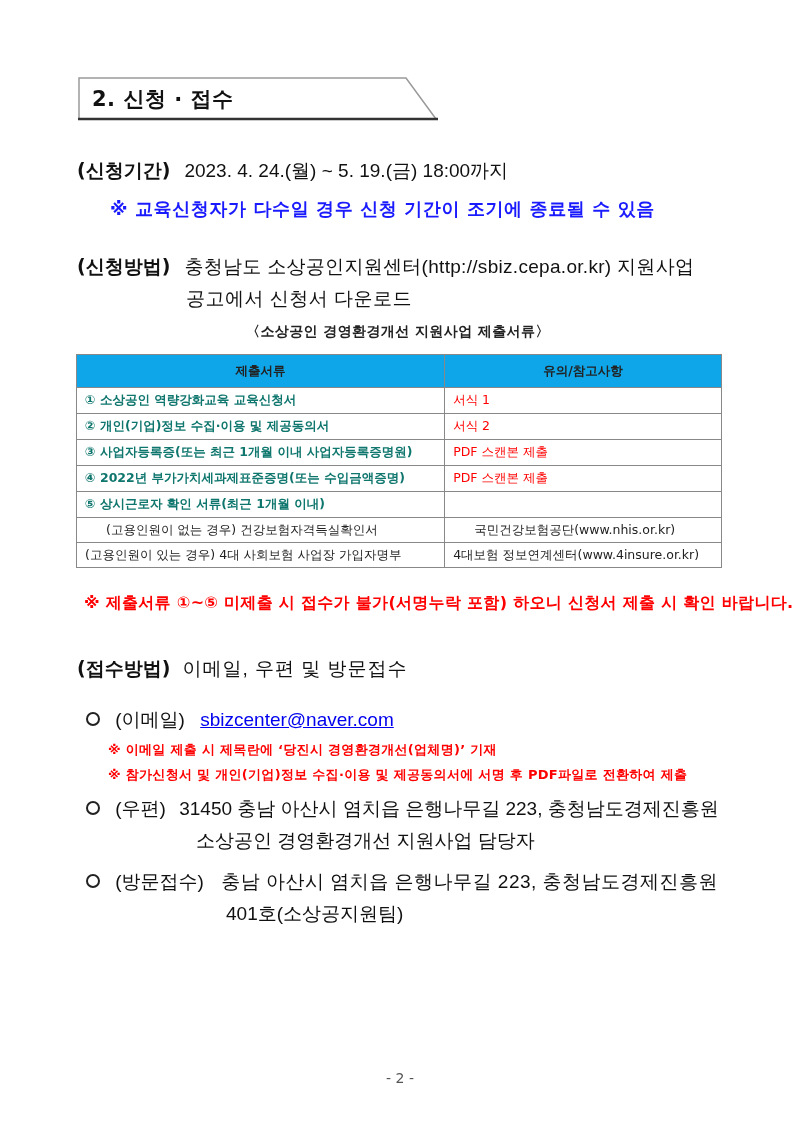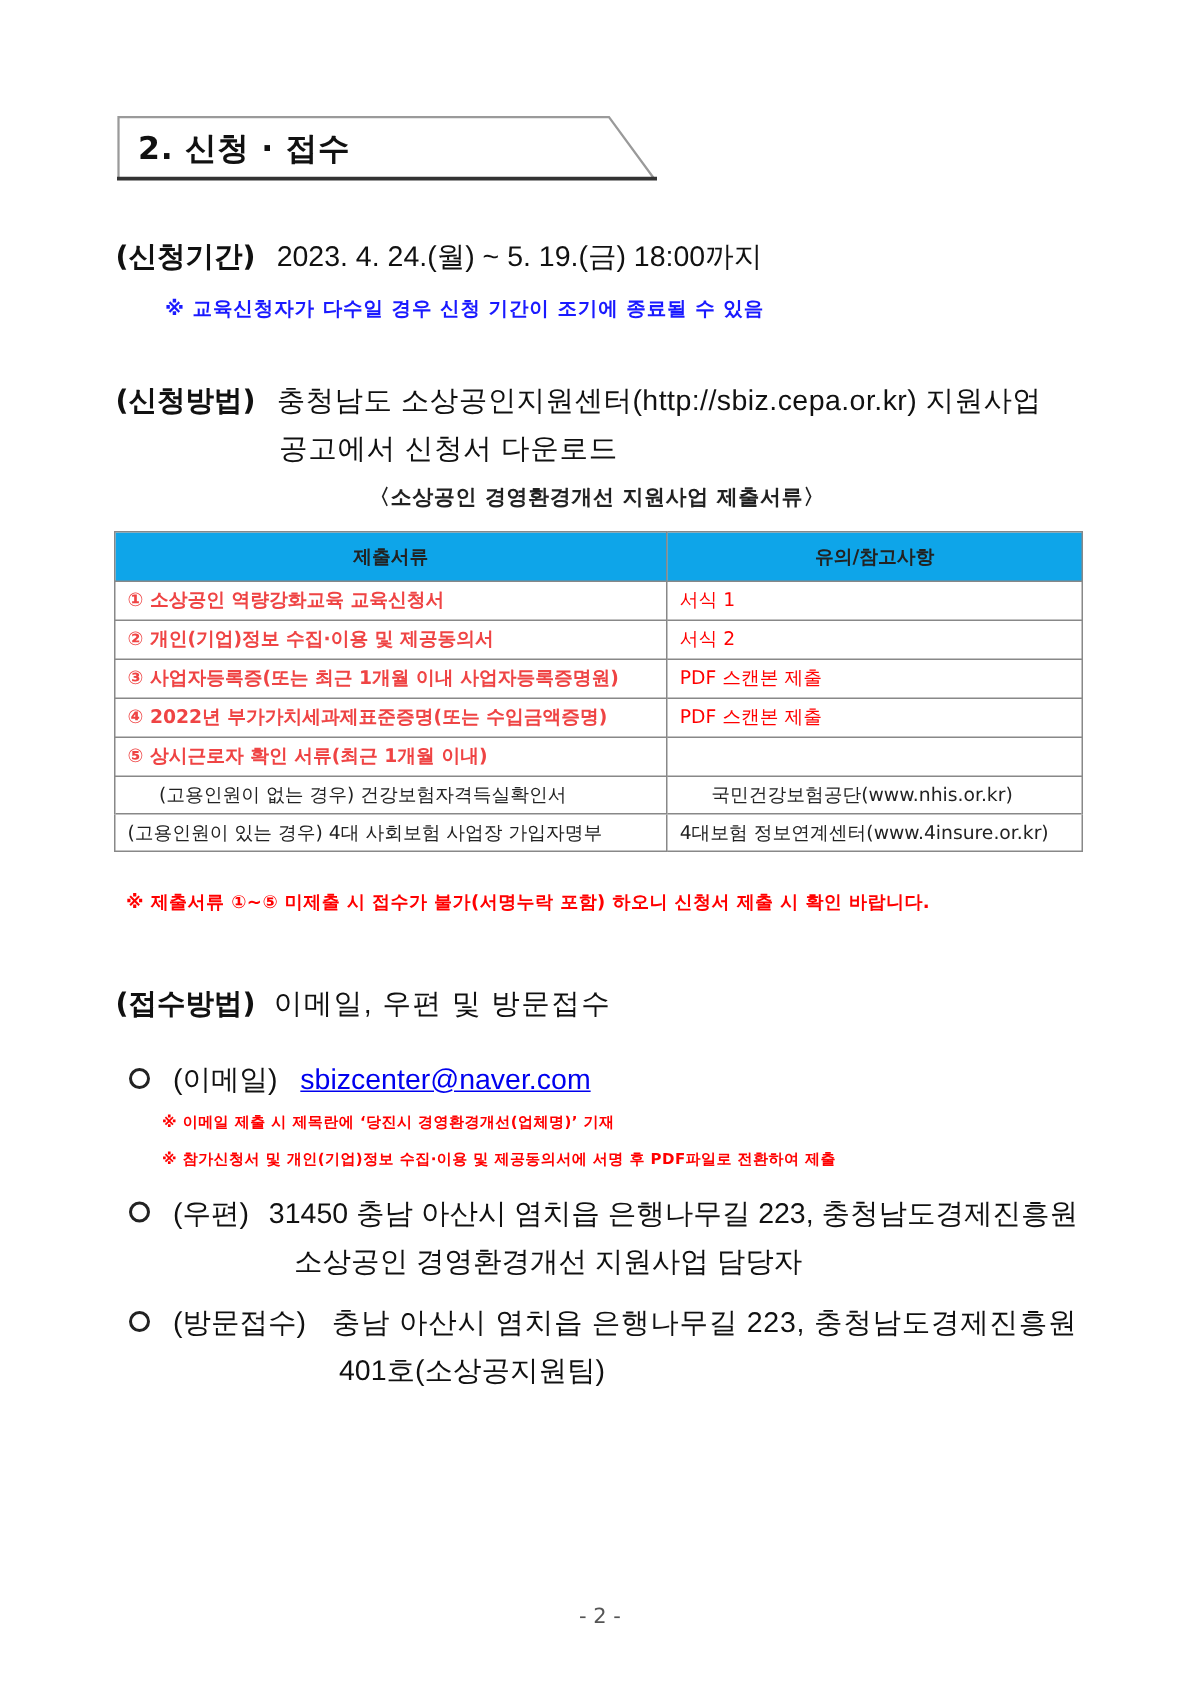--- a/index.html
+++ b/index.html
@@ -9,30 +9,30 @@
   .sans { font-family:"DejaVu Sans", "Liberation Sans", sans-serif; }
   .serif { font-family:Liberation Sans, sans-serif; }
 
   
   .sec-head { left:78px; top:77px; width:358px; height:54px; }
   .sec-head svg { position:absolute; left:0; top:0; }
   .sec-head .title { position:absolute; left:14px; top:8px; font-size:21px; font-weight:bold; letter-spacing:0.5px; }
 
   .label { font-weight:bold; font-size:19px; }
   .body-line { font-size:19px; white-space:nowrap; }
-  .note-blue { color:#1a1aff; font-size:13px; font-weight:bold; white-space:nowrap; letter-spacing:0.6px; }
-  .note-red { color:#ff0000; font-size:10px; font-weight:bold; white-space:nowrap; letter-spacing:0.3px; }
+  .note-blue { color:#1a1aff; font-size:18px; font-weight:bold; white-space:nowrap; letter-spacing:0.6px; }
+  .note-red { color:#ff0000; font-size:13px; font-weight:bold; white-space:nowrap; letter-spacing:0.3px; }
 
   .caption { font-size:14px; font-weight:bold; color:#222; white-space:nowrap; letter-spacing:0.4px; }
 
   
   .doc-table { left:76px; top:354px; width:646px; border-collapse:collapse; font-size:12.5px; }
   .doc-table th { background:#0ea5e9; font-weight:bold; height:30px; color:#222; border:1px solid #888; }
   .doc-table td { height:25px; border:1px solid #888; padding:0 8px; white-space:nowrap; }
-  .doc-table td.red { color:#ef4444; font-weight:bold; }
+  .doc-table td.red { color:#0f766e; font-weight:bold; }
   .doc-table td.red-n { color:#ff0000; }
   .doc-table td.sub { color:#222; height:24px; }
   .doc-table tr.sub-first td { border-top:1px dashed #aaa; }
   .doc-table tr.sub-row td { border-bottom:none; }
   .doc-table tr.sub-row.last td { border-bottom:1px solid #888; }
   .doc-table tr.sub-row:not(.last) td { border-bottom:none;padding-left:29px; }
   .doc-table .c1 { width:360px; }
   .doc-table .c2 { width:270px; }
 
   .email { color:#0000ee; text-decoration:underline; }
@@ -96,21 +96,21 @@
       <td class="sub">(고용인원이 없는 경우) 건강보험자격득실확인서</td>
       <td class="sub">국민건강보험공단(www.nhis.or.kr)</td>
     </tr>
     <tr class="sub-row last">
       <td class="sub">(고용인원이 있는 경우) 4대 사회보험 사업장 가입자명부</td>
       <td class="sub">4대보험 정보연계센터(www.4insure.or.kr)</td>
     </tr>
   </tbody>
 </table>
 
-<div class="abs note-red sans" style="left:84px; top:593px; font-size:12px;">※ 제출서류 ①~⑤ 미제출 시 접수가 불가(서명누락 포함) 하오니 신청서 제출 시 확인 바랍니다.</div>
+<div class="abs note-red sans" style="left:84px; top:593px; font-size:16px;">※ 제출서류 ①~⑤ 미제출 시 접수가 불가(서명누락 포함) 하오니 신청서 제출 시 확인 바랍니다.</div>
 
 <div class="abs body-line" style="left:77px; top:656px;">
   <span class="label sans">(접수방법)</span>
   <span class="serif" style="margin-left:6px; letter-spacing:1px;">이메일, 우편 및 방문접수</span>
 </div>
 
 <div class="abs body-line serif" style="left:86px; top:707px;">
   <span class="bullet"></span>
   <span>(이메일)</span>
   <a class="email" style="margin-left:10px;">sbizcenter@naver.com</a>

